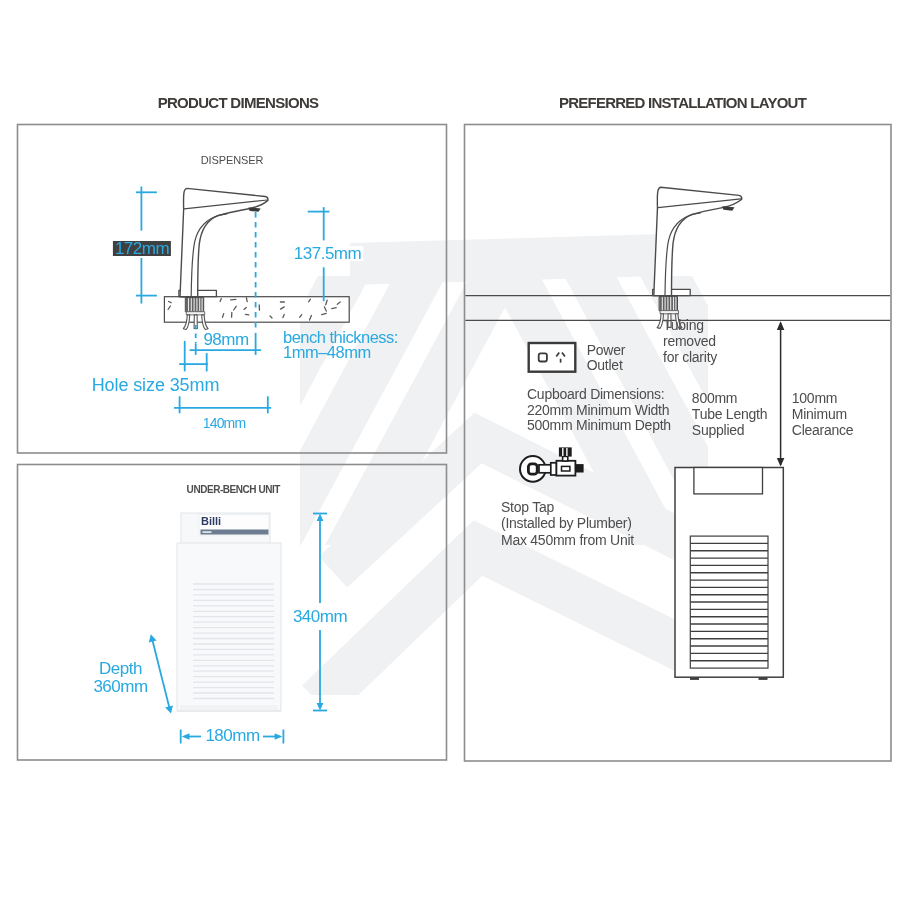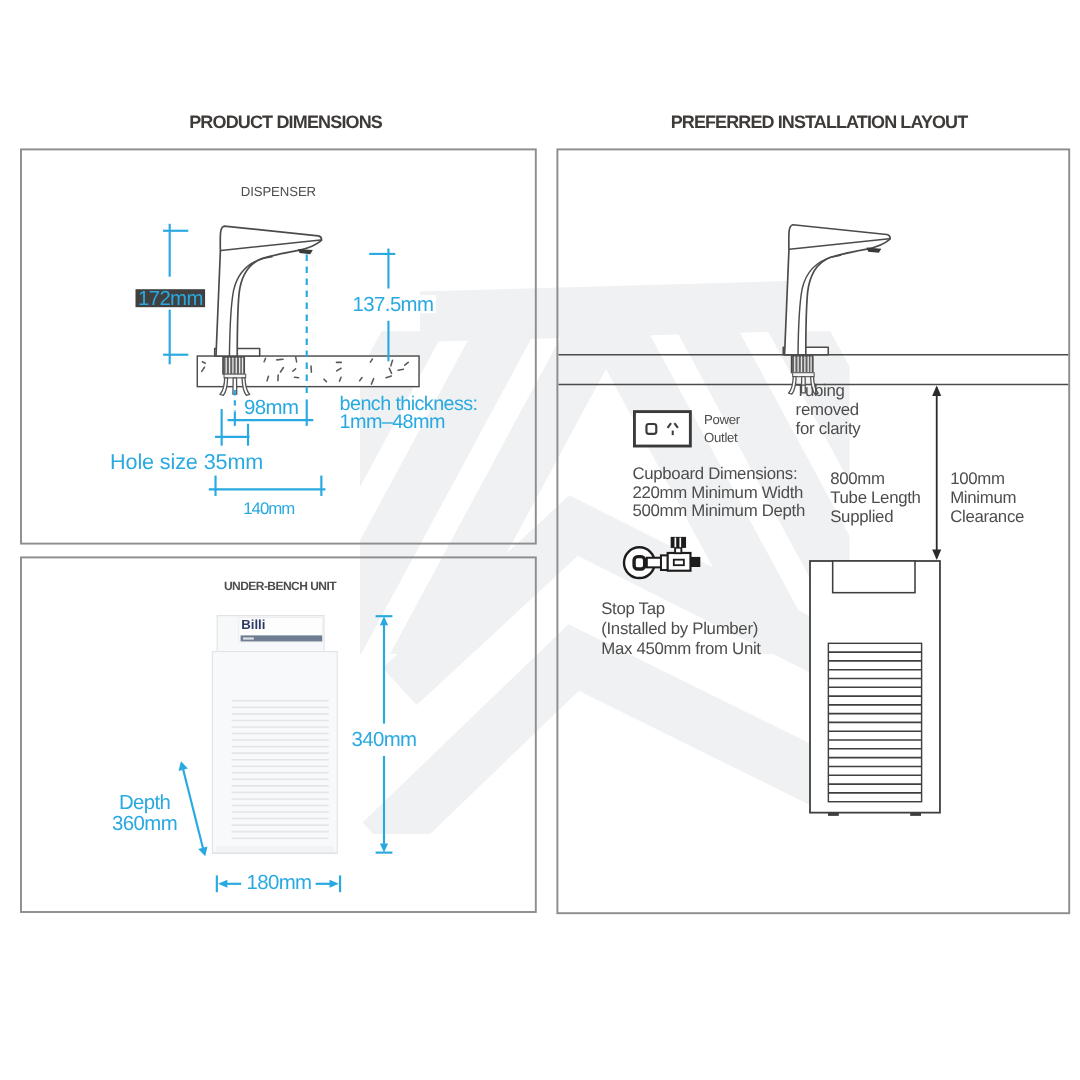--- a/index.html
+++ b/index.html
@@ -211,17 +211,17 @@
 <div style="position:absolute;font-size:10px;color:#4d4d4d;font-weight:bold;line-height:9.03px;white-space:pre;letter-spacing:-0.45px;left:233.3px;top:484.5px;transform:translateX(-50%);text-align:center;">UNDER-BENCH UNIT</div>
 <div style="position:absolute;font-size:17px;color:#29a9e1;line-height:15px;letter-spacing:-0.5px;white-space:pre;background:#404040;padding:0 2px;left:142px;top:241px;transform:translateX(-50%);text-align:left;">172mm</div>
 <div style="position:absolute;font-size:17px;color:#29a9e1;line-height:15px;letter-spacing:-0.5px;white-space:pre;background:#fff;padding:0 2px;left:327.5px;top:246.0px;transform:translateX(-50%);text-align:center;">137.5mm</div>
 <div style="position:absolute;font-size:17px;color:#29a9e1;line-height:15px;letter-spacing:-0.5px;white-space:pre;background:#fff;padding:0 2px;left:226px;top:332.0px;transform:translateX(-50%);text-align:center;">98mm</div>
 <div style="position:absolute;font-size:16.5px;color:#29a9e1;line-height:15px;letter-spacing:-0.5px;white-space:pre;left:283px;top:330.0px;">bench thickness:<br>1mm–48mm</div>
 <div style="position:absolute;font-size:18px;color:#29a9e1;line-height:15px;letter-spacing:-0.1px;white-space:pre;left:155.5px;top:378.0px;transform:translateX(-50%);text-align:center;">Hole size 35mm</div>
 <div style="position:absolute;font-size:14px;color:#29a9e1;line-height:15px;letter-spacing:-0.8px;white-space:pre;left:224px;top:416.1px;transform:translateX(-50%);text-align:center;">140mm</div>
 <div style="position:absolute;font-size:17px;color:#29a9e1;line-height:15px;letter-spacing:-0.5px;white-space:pre;background:#fff;padding:0 2px;left:320px;top:609.0px;transform:translateX(-50%);text-align:center;">340mm</div>
 <div style="position:absolute;font-size:17px;color:#29a9e1;line-height:17.8px;letter-spacing:-0.5px;white-space:pre;left:120.5px;top:660.2px;transform:translateX(-50%);text-align:center;">Depth<br>360mm</div>
 <div style="position:absolute;font-size:17px;color:#29a9e1;line-height:15px;letter-spacing:-0.5px;white-space:pre;background:#fff;padding:0 2px;left:232.5px;top:728.0px;transform:translateX(-50%);text-align:right;">180mm</div>
-<div style="position:absolute;font-size:11px;color:#4d4d4d;font-weight:normal;line-height:15.4px;white-space:pre;letter-spacing:-0.25px;left:586.7px;top:342.6px;">Power<br>Outlet</div>
+<div style="position:absolute;font-size:14px;color:#4d4d4d;font-weight:normal;line-height:15.4px;white-space:pre;letter-spacing:-0.25px;left:586.7px;top:342.6px;">Power<br>Outlet</div>
 <div style="position:absolute;font-size:14px;color:#4d4d4d;font-weight:normal;line-height:15.4px;white-space:pre;letter-spacing:-0.25px;left:501px;top:387.1px;margin-left:26px;">Cupboard Dimensions:<br>220mm Minimum Width<br>500mm Minimum Depth</div>
 <div style="position:absolute;font-size:14px;color:#4d4d4d;font-weight:normal;line-height:16.3px;white-space:pre;letter-spacing:-0.25px;left:501px;top:499.1px;">Stop Tap<br>(Installed by Plumber)<br>Max 450mm from Unit</div>
 <div style="position:absolute;font-size:14px;color:#4d4d4d;font-weight:normal;line-height:16.2px;white-space:pre;letter-spacing:-0.25px;left:663px;top:317px;">Tubing<br>removed<br>for clarity</div>
 <div style="position:absolute;font-size:14px;color:#4d4d4d;font-weight:normal;line-height:15.8px;white-space:pre;letter-spacing:-0.25px;right:132.79999999999995px;top:391.1px;text-align:left;">800mm<br>Tube Length<br>Supplied</div>
 <div style="position:absolute;font-size:14px;color:#4d4d4d;font-weight:normal;line-height:15.8px;white-space:pre;letter-spacing:-0.25px;left:791.8px;top:391.1px;">100mm<br>Minimum<br>Clearance</div>
 </body></html>

